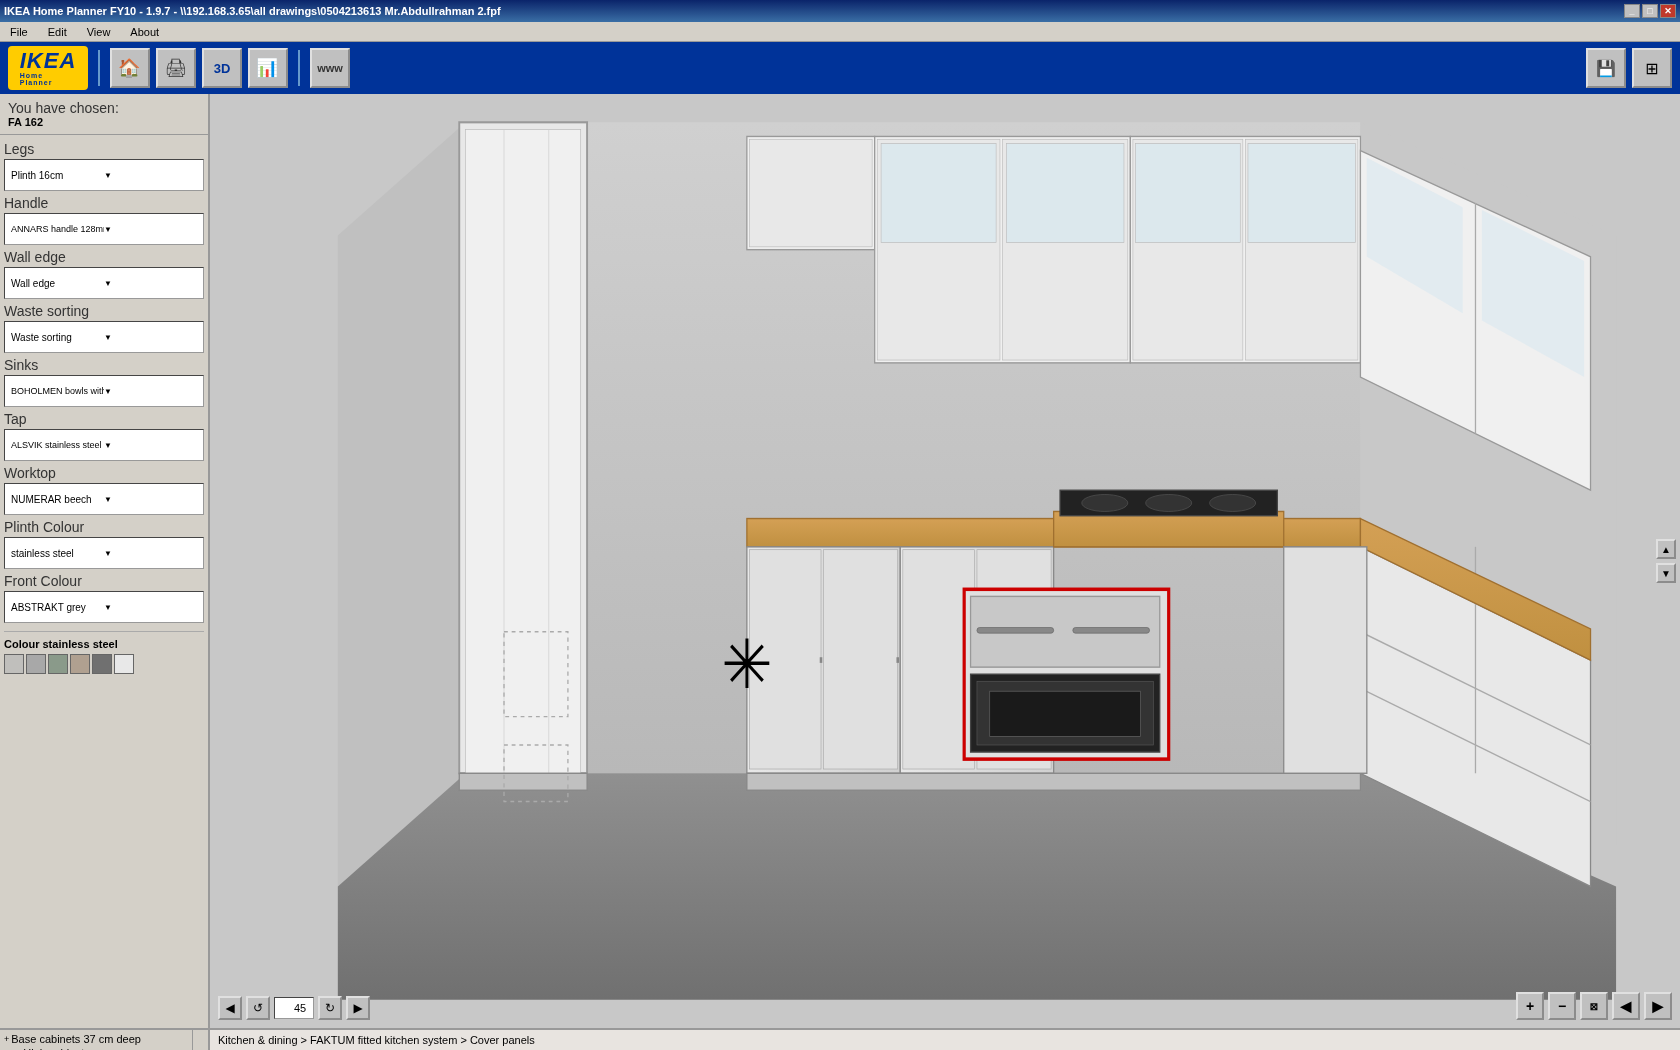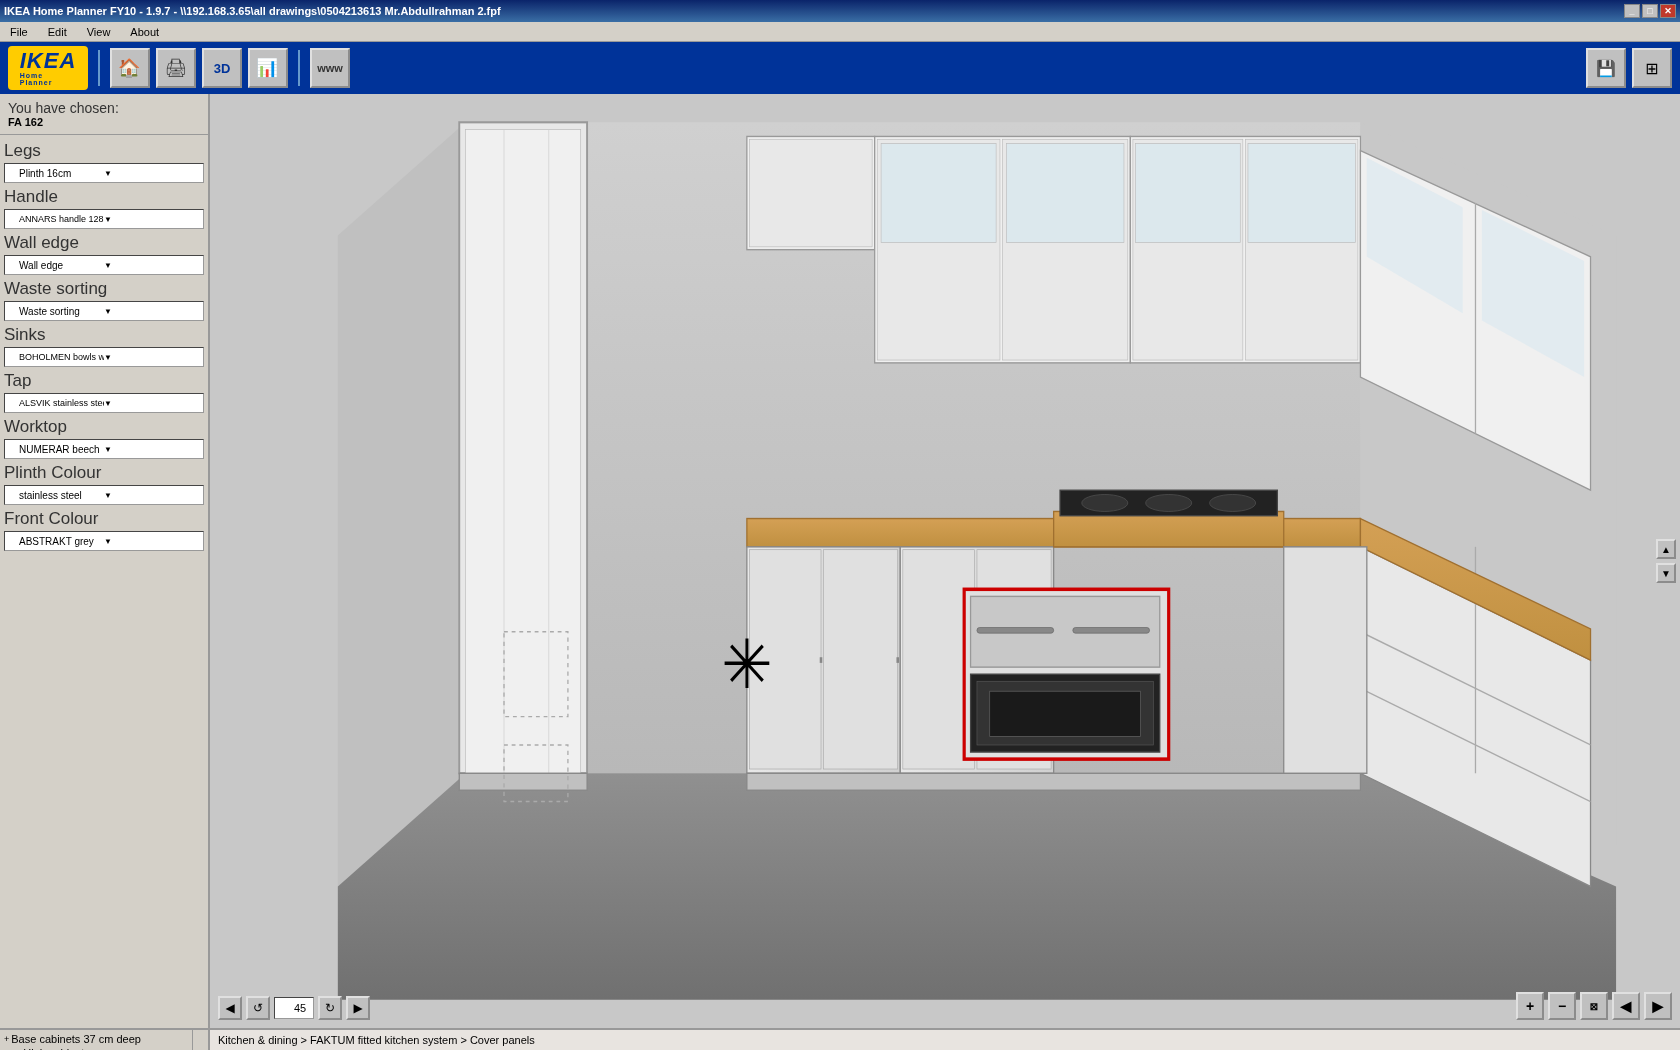--- a/index.html
+++ b/index.html
@@ -88,24 +88,24 @@
       display: flex; align-items: center; gap: 8px; margin-top: 4px;
     }
     .item-img {
       width: 50px; height: 50px; background: #e8e8e8; border: 1px solid #aaa;
       display: flex; align-items: center; justify-content: center;
     }
     .item-dims { font-size: 11px; line-height: 1.6; }
 
     .properties-panel { flex: 1; overflow-y: auto; padding: 4px; }
     .prop-group { margin-bottom: 2px; }
-    .prop-label { font-size: 17px; color: #333; padding: 2px 0; }
+    .prop-label { font-size: 14px; color: #333; padding: 2px 0; }
     .prop-select {
-      width: 100%; height: 20px; font-size: 10px;
-      background: white; border: 1px inset #999; padding: 0 14px;
+      width: 100%; height: 32px; font-size: 10px;
+      background: white; border: 1px inset #999; padding: 0 6px;
       display: flex; align-items: center; justify-content: flex-start;
       cursor: pointer;
     }
     .prop-select span { flex: 1; overflow: hidden; white-space: nowrap; }
     .prop-select .arrow { font-size: 8px; }
     .swatch {
       width: 20px; height: 20px; border: 1px solid #666; cursor: pointer;
     }
 
     
@@ -328,20 +328,31 @@
       </div>
 
       <div class="prop-group">
         <div class="prop-label">Front Colour</div>
         <div class="prop-select">
           <span>ABSTRAKT grey</span>
           <span class="arrow">▼</span>
         </div>
       </div>
 
+      <div style="margin-top: 8px; border-top: 1px solid #aaa; padding-top: 6px;">
+        <div style="font-size:11px; font-weight:bold; margin-bottom:4px;">Colour stainless steel</div>
+        <div style="display:flex; flex-wrap:wrap; gap:2px;">
+          <div class="swatch" style="background:#c0bfbc;" title="Silver"></div>
+          <div class="swatch" style="background:#a8a8a8;" title="Steel"></div>
+          <div class="swatch" style="background:#8a9a8a;" title="Green"></div>
+          <div class="swatch" style="background:#b0a090;" title="Brown"></div>
+          <div class="swatch" style="background:#707070;" title="Dark"></div>
+          <div class="swatch" style="background:#e8e8e8;" title="White"></div>
+        </div>
+      </div>
     </div>
   </div>
 
   <div class="viewport">
     <svg class="kitchen-svg" viewBox="0 0 1150 660" preserveAspectRatio="none">
 
       <defs>
         <linearGradient id="wallGrad" x1="0" y1="0" x2="0" y2="1">
           <stop offset="0%" stop-color="#d0d0d0"></stop>
           <stop offset="100%" stop-color="#b8b8b8"></stop>

